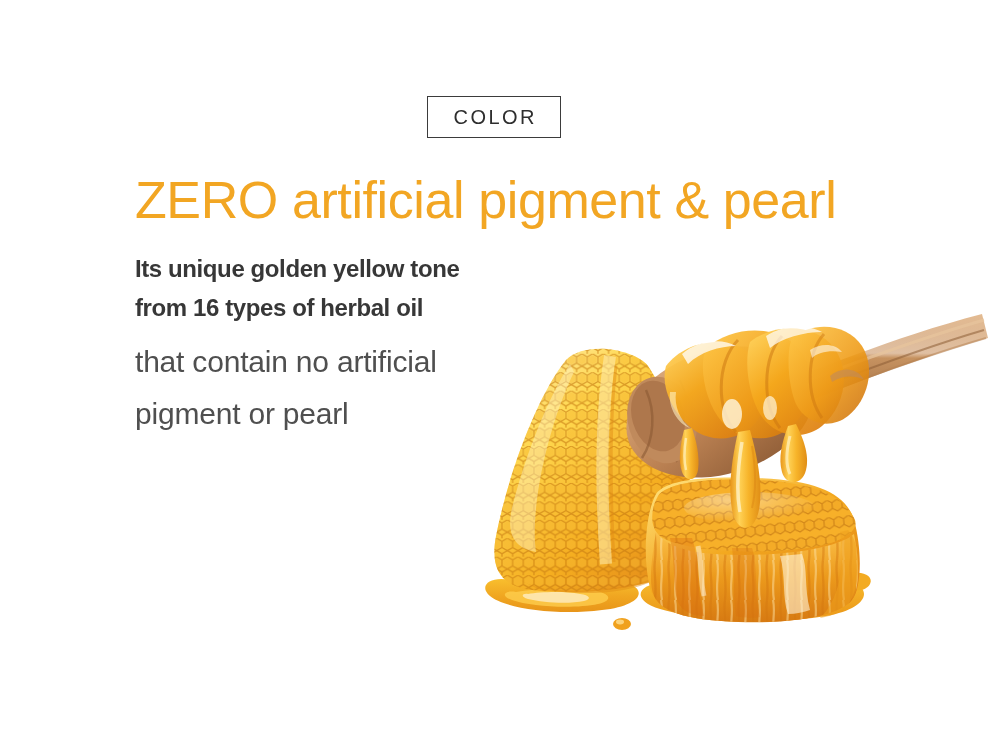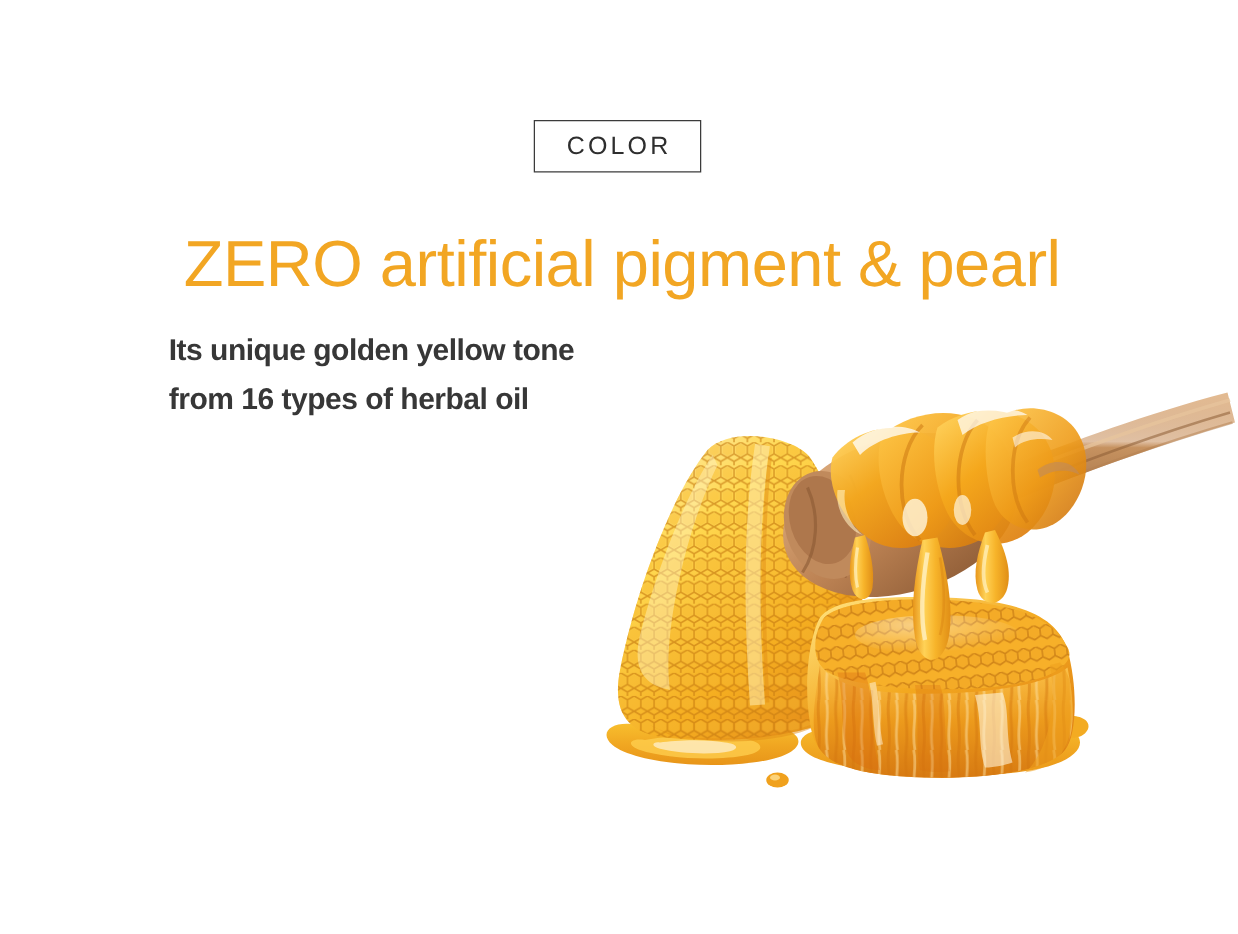--- a/index.html
+++ b/index.html
@@ -53,21 +53,21 @@
     width: 760px;
   }
   .headline {
     font-family: "Liberation Sans", sans-serif;
     font-size: 52px;
     font-weight: 300;
     color: #f2a623;
     line-height: 1.08;
     letter-spacing: -0.4px;
     white-space: nowrap;
-    margin: 12px;
+    margin: 0;
   }
   .sub-bold {
     font-family: "Liberation Sans", sans-serif;
     font-size: 24px;
     font-weight: 700;
     color: #373737;
     line-height: 1.62;
     letter-spacing: -0.4px;
     white-space: nowrap;
     margin: 0;
@@ -101,20 +101,22 @@
 <div class="banner">
 
   <div class="badge">
     <span class="badge-label">COLOR</span>
   </div>
 
   <div class="textblock">
     <div class="headline">ZERO artificial pigment &amp; pearl</div>
     <div class="sub-bold first">Its unique golden yellow tone</div>
     <div class="sub-bold">from 16 types of herbal oil</div>
+    <div class="sub-light first">that contain no artificial</div>
+    <div class="sub-light">pigment or pearl</div>
   </div>
 
   <div class="artwork">
     <svg viewBox="0 0 520 380" xmlns="http://www.w3.org/2000/svg">
       <defs>
 
         <linearGradient id="combA" x1="0" y1="0" x2="0.7" y2="1">
           <stop offset="0%" stop-color="#fff0bd"></stop>
           <stop offset="35%" stop-color="#ffd84f"></stop>
           <stop offset="75%" stop-color="#f5ae20"></stop>

